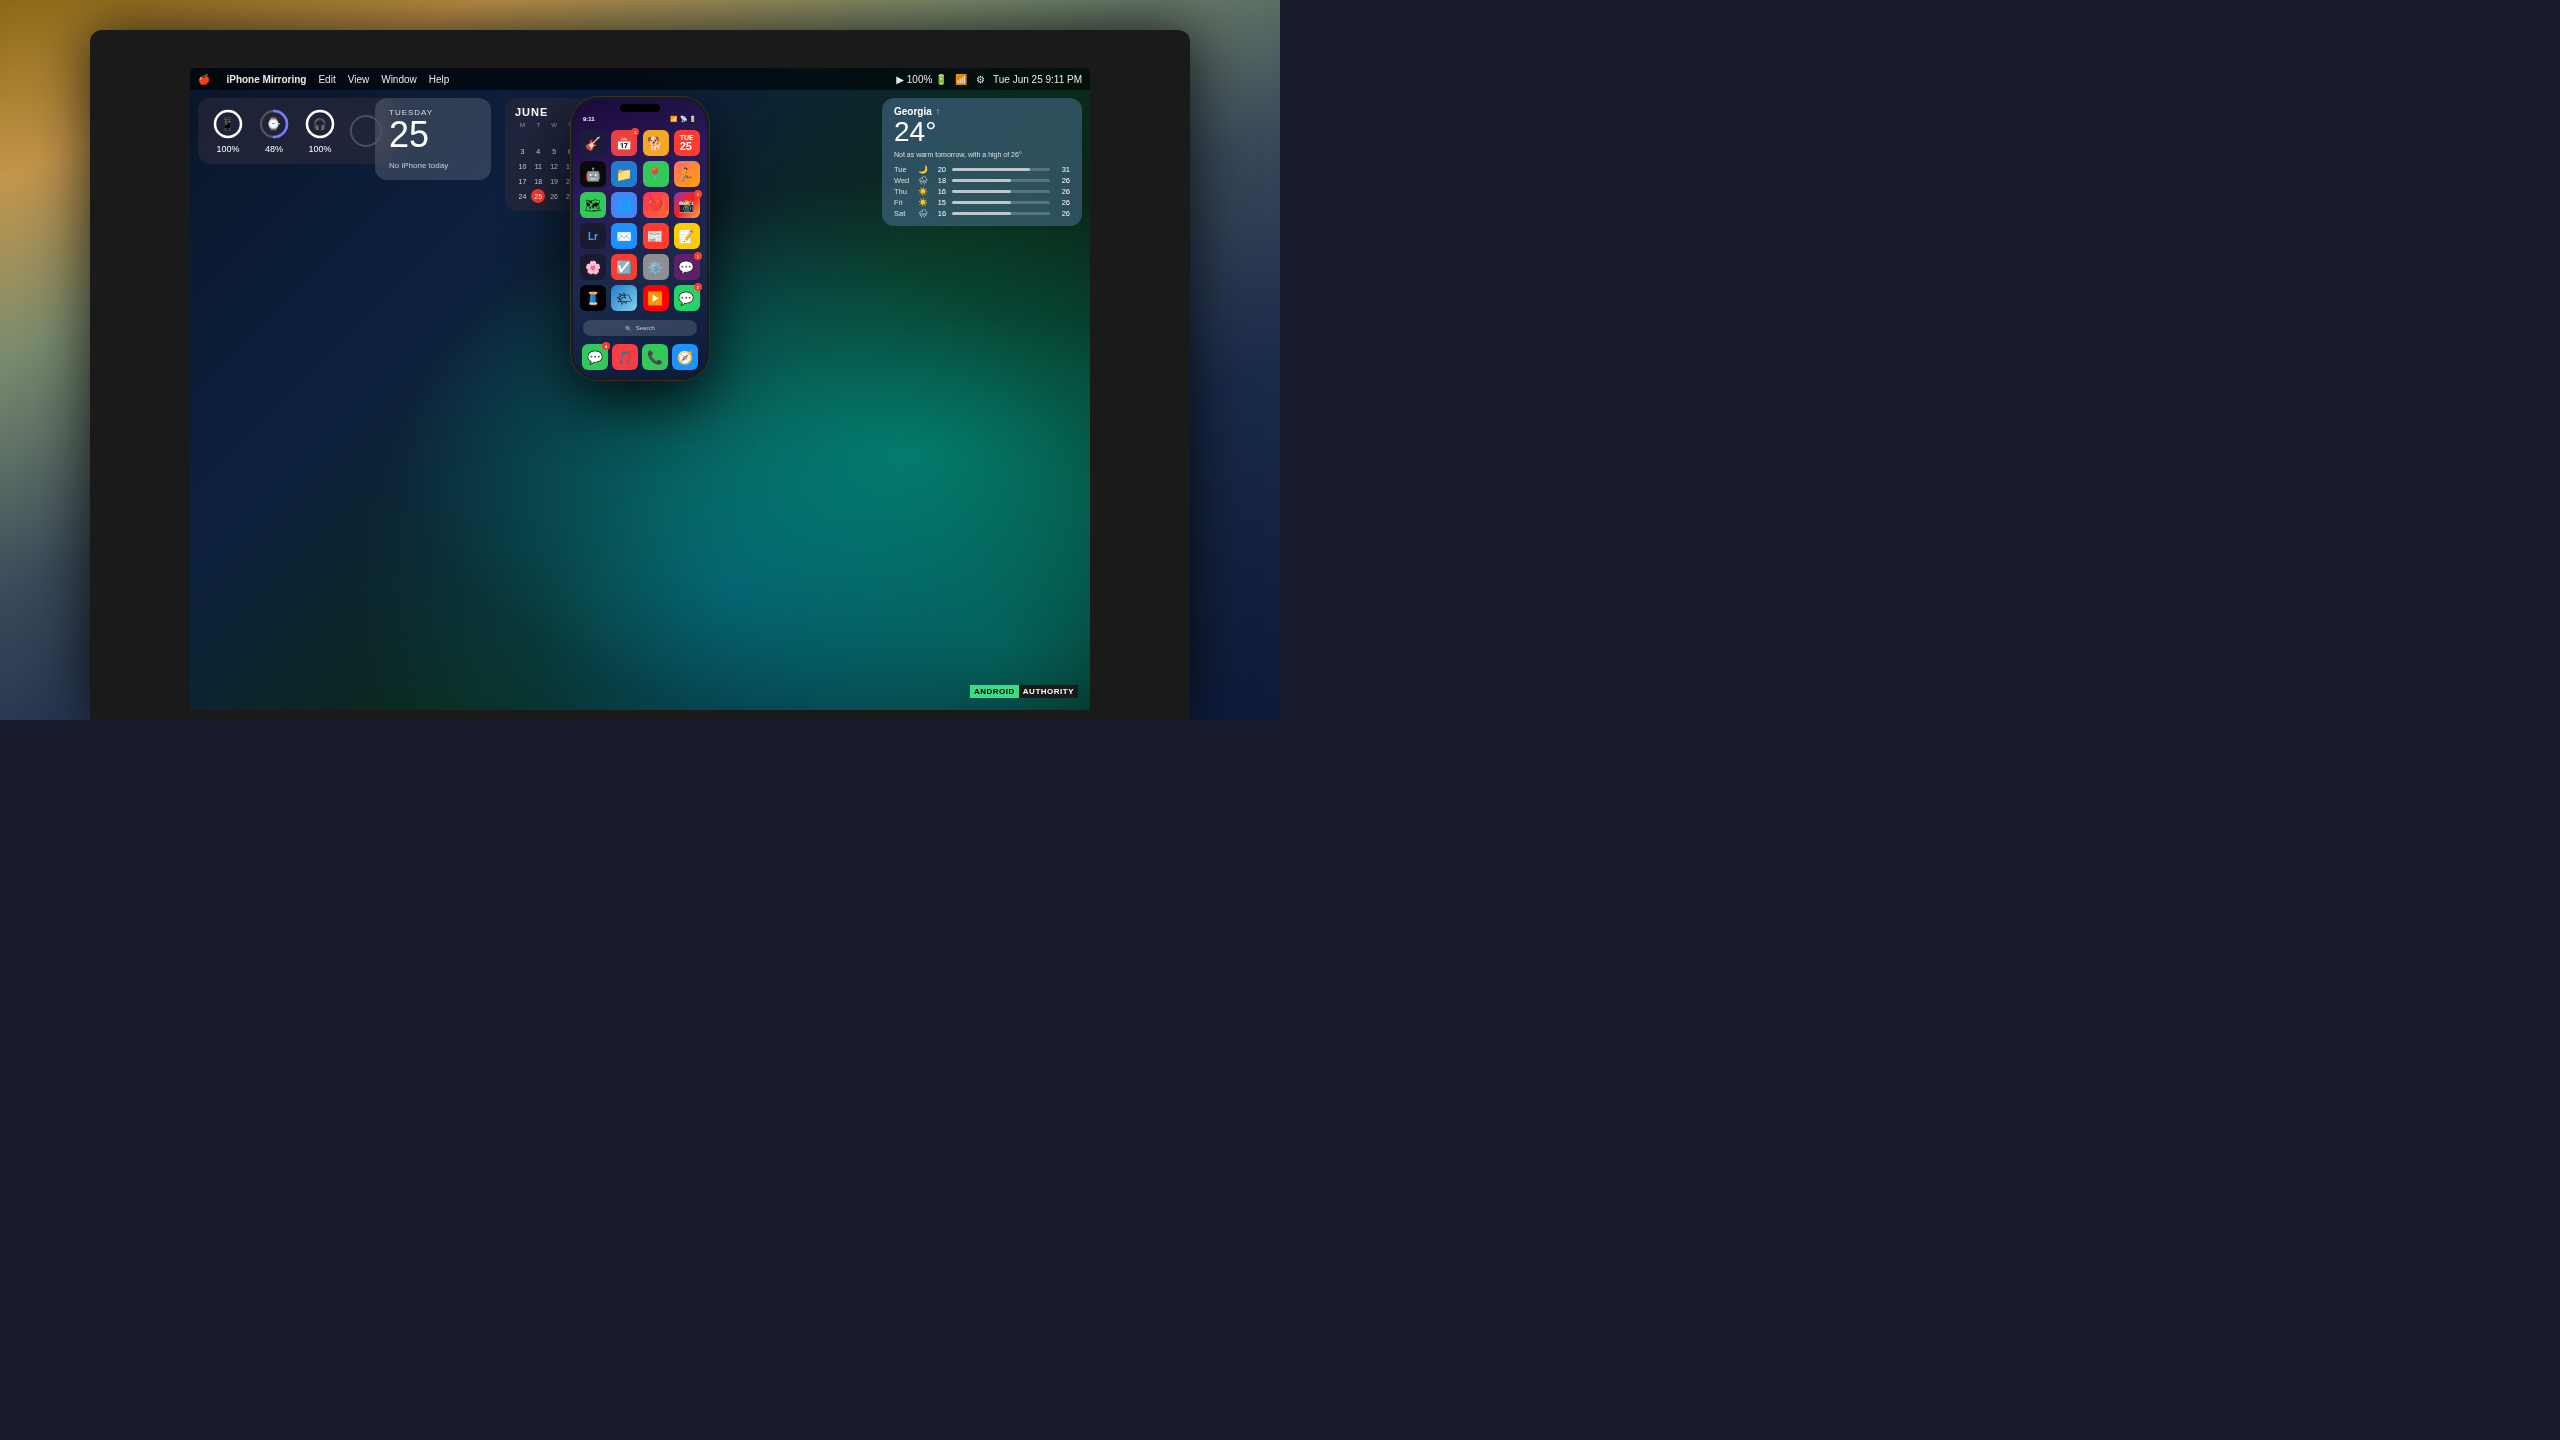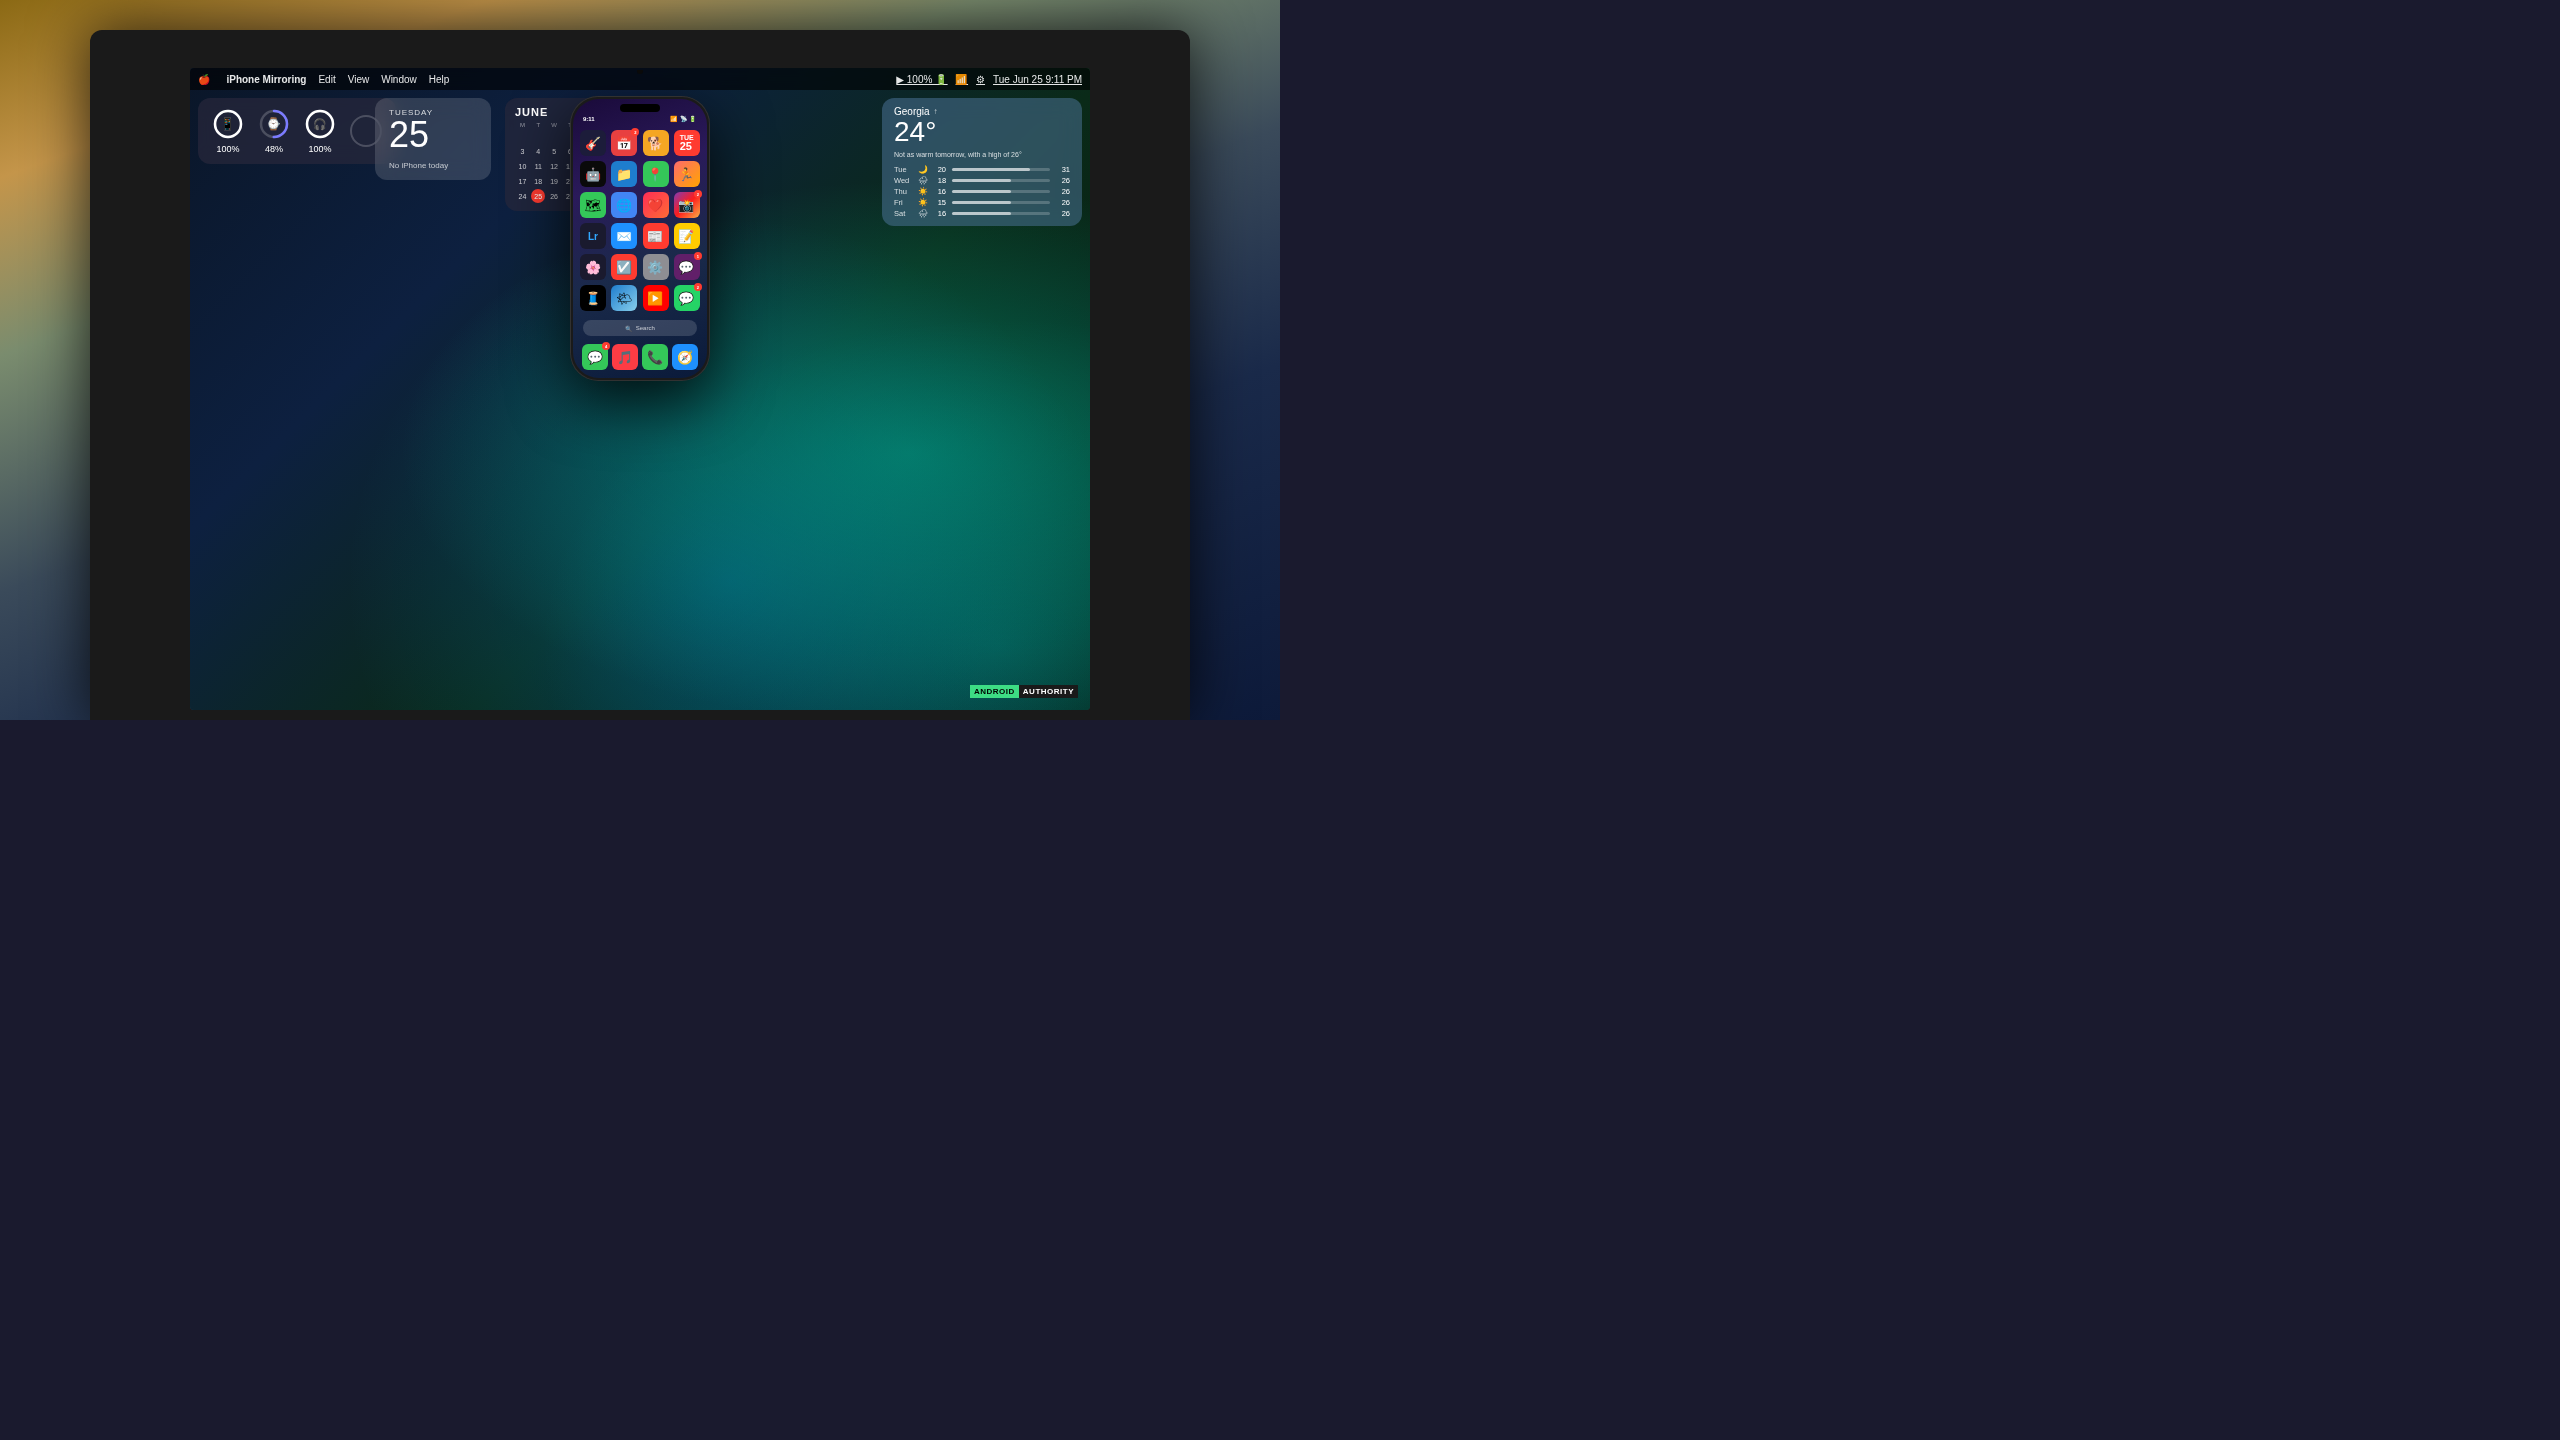--- a/index.html
+++ b/index.html
@@ -95,21 +95,20 @@
       font-weight: 600;
     }
 
     .menu-bar-right {
       margin-left: auto;
       display: flex;
       align-items: center;
       gap: 8px;
       font-size: 10px;
       color: rgba(255,255,255,0.9);
-      text-decoration: underline;
     }
 
     
     .battery-widget {
       background: rgba(40, 40, 60, 0.7);
       backdrop-filter: blur(10px);
       border-radius: 12px;
       padding: 10px 14px;
       display: flex;
       gap: 14px;
@@ -228,21 +227,21 @@
       backdrop-filter: blur(10px);
       border-radius: 12px;
       padding: 8px 12px;
       width: 200px;
       z-index: 10;
       color: white;
     }
 
     .weather-location {
       font-size: 10px;
-      font-weight: 400;
+      font-weight: 700;
     }
 
     .weather-temp {
       font-size: 28px;
       font-weight: 300;
       line-height: 1.1;
     }
 
     .weather-desc {
       font-size: 7px;

